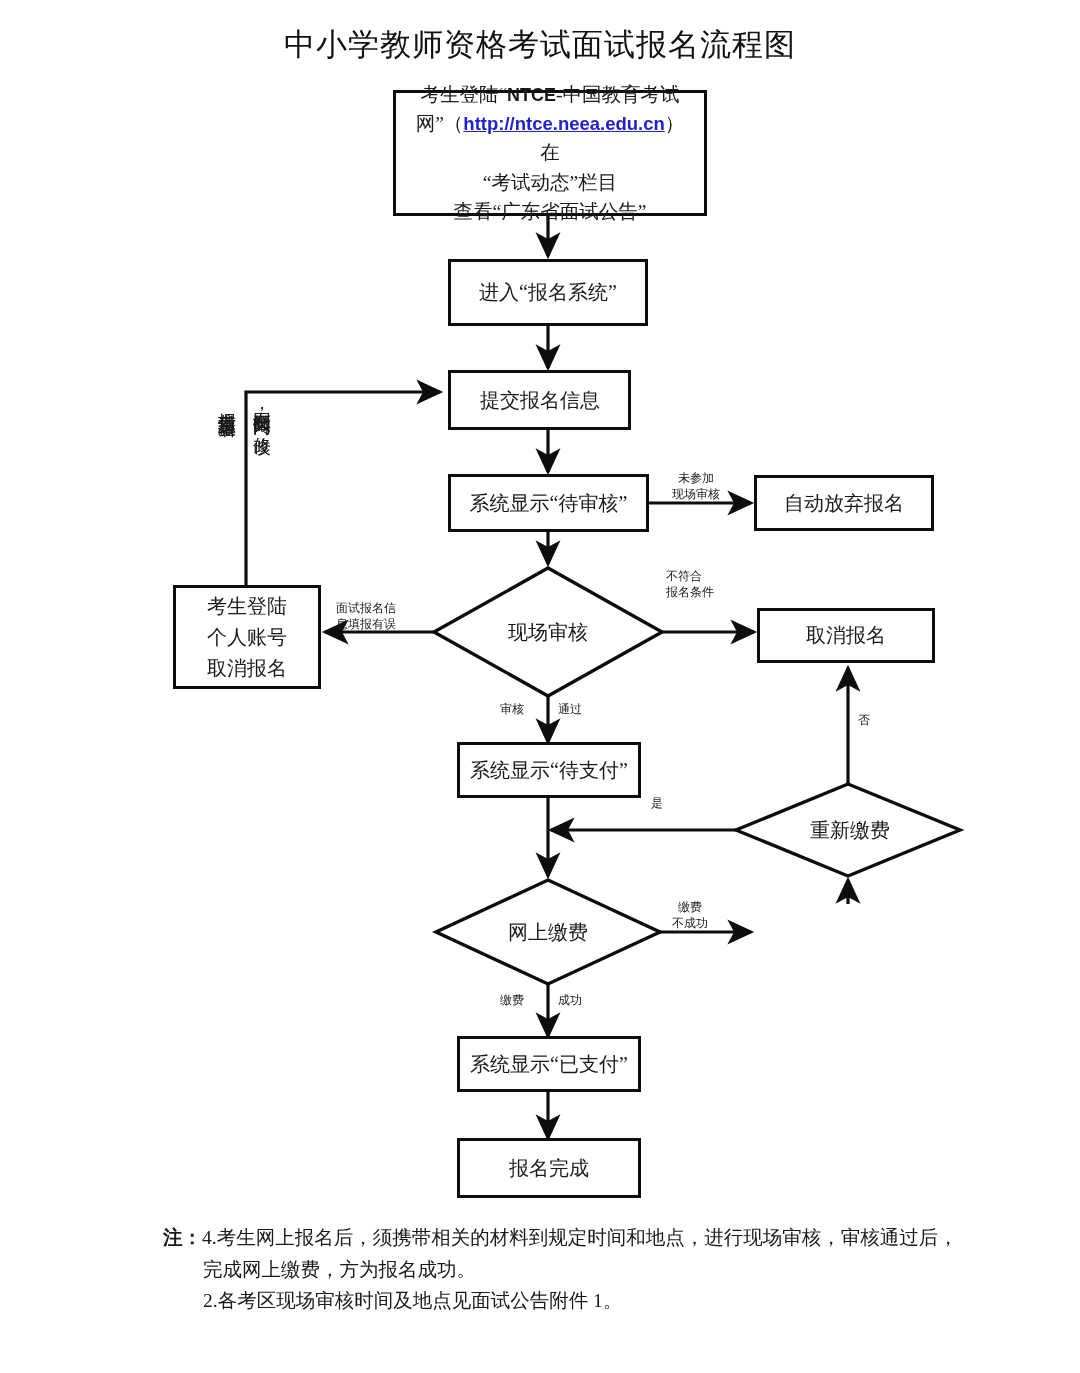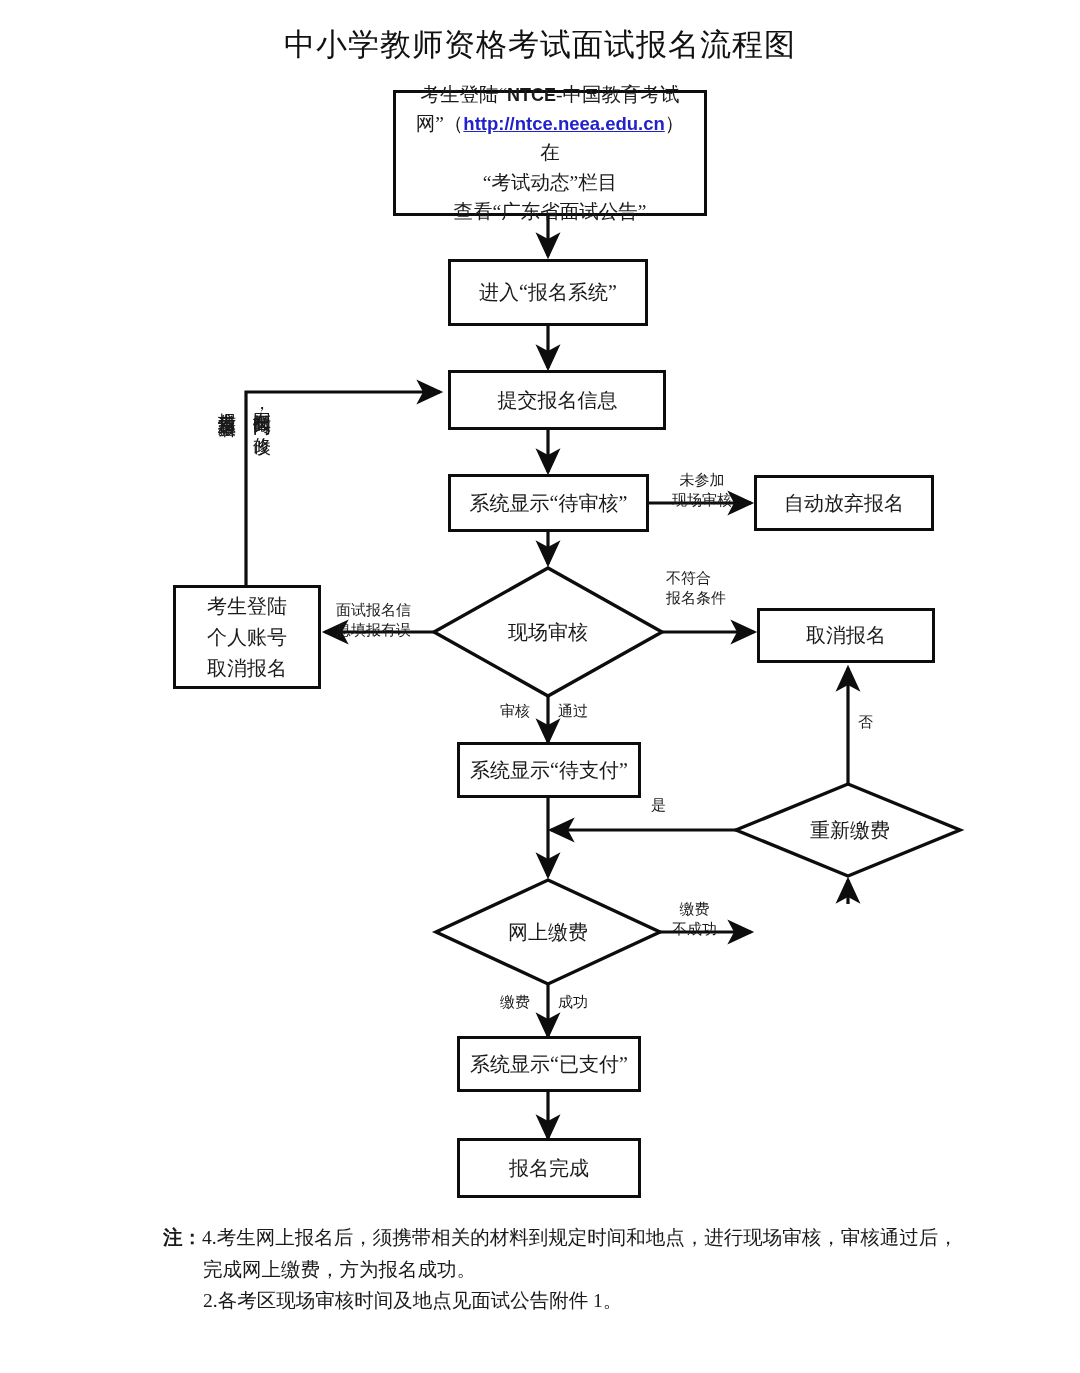--- a/index.html
+++ b/index.html
@@ -80,26 +80,26 @@
     font-size: 20px;
     color: #1a1a1a;
     text-align: center;
     white-space: nowrap;
     transform: translate(-50%, -50%);
     font-family: "Liberation Serif", "DejaVu Serif", serif;
   }
   
   .edge-label {
     position: absolute;
-    font-size: 15px;
+    font-size: 12px;
     line-height: 1.3;
     color: #1a1a1a;
     text-align: center;
     white-space: nowrap;
-    font-family: Liberation Serif, serif;
+    font-family: Liberation Sans, sans-serif;
   }
   .edge-label.two-line {
     line-height: 1.35;
   }
   
   .vlabel {
     position: absolute;
     font-size: 18px;
     color: #1a1a1a;
     writing-mode: vertical-rl;
@@ -184,21 +184,21 @@
       <span>网”（</span><span class="url">http://ntce.neea.edu.cn</span><span>）在</span><br>
       <span>“考试动态”栏目</span><br>
       <span>查看“广东省面试公告”</span>
     </div>
   </div>
 
   <div class="node" style="left:448px; top:259px; width:200px; height:67px;">
     <span>进入“报名系统”</span>
   </div>
 
-  <div class="node" style="left:448px; top:370px; width:218px; height:60px;padding-left:7px;">
+  <div class="node" style="left:448px; top:370px; width:183px; height:60px;padding-left:7px;">
     <span>提交报名信息</span>
   </div>
 
   <div class="node" style="left:448px; top:474px; width:201px; height:58px;">
     <span>系统显示“待审核”</span>
   </div>
 
   <div class="node" style="left:754px; top:475px; width:180px; height:56px;">
     <span>自动放弃报名</span>
   </div>

